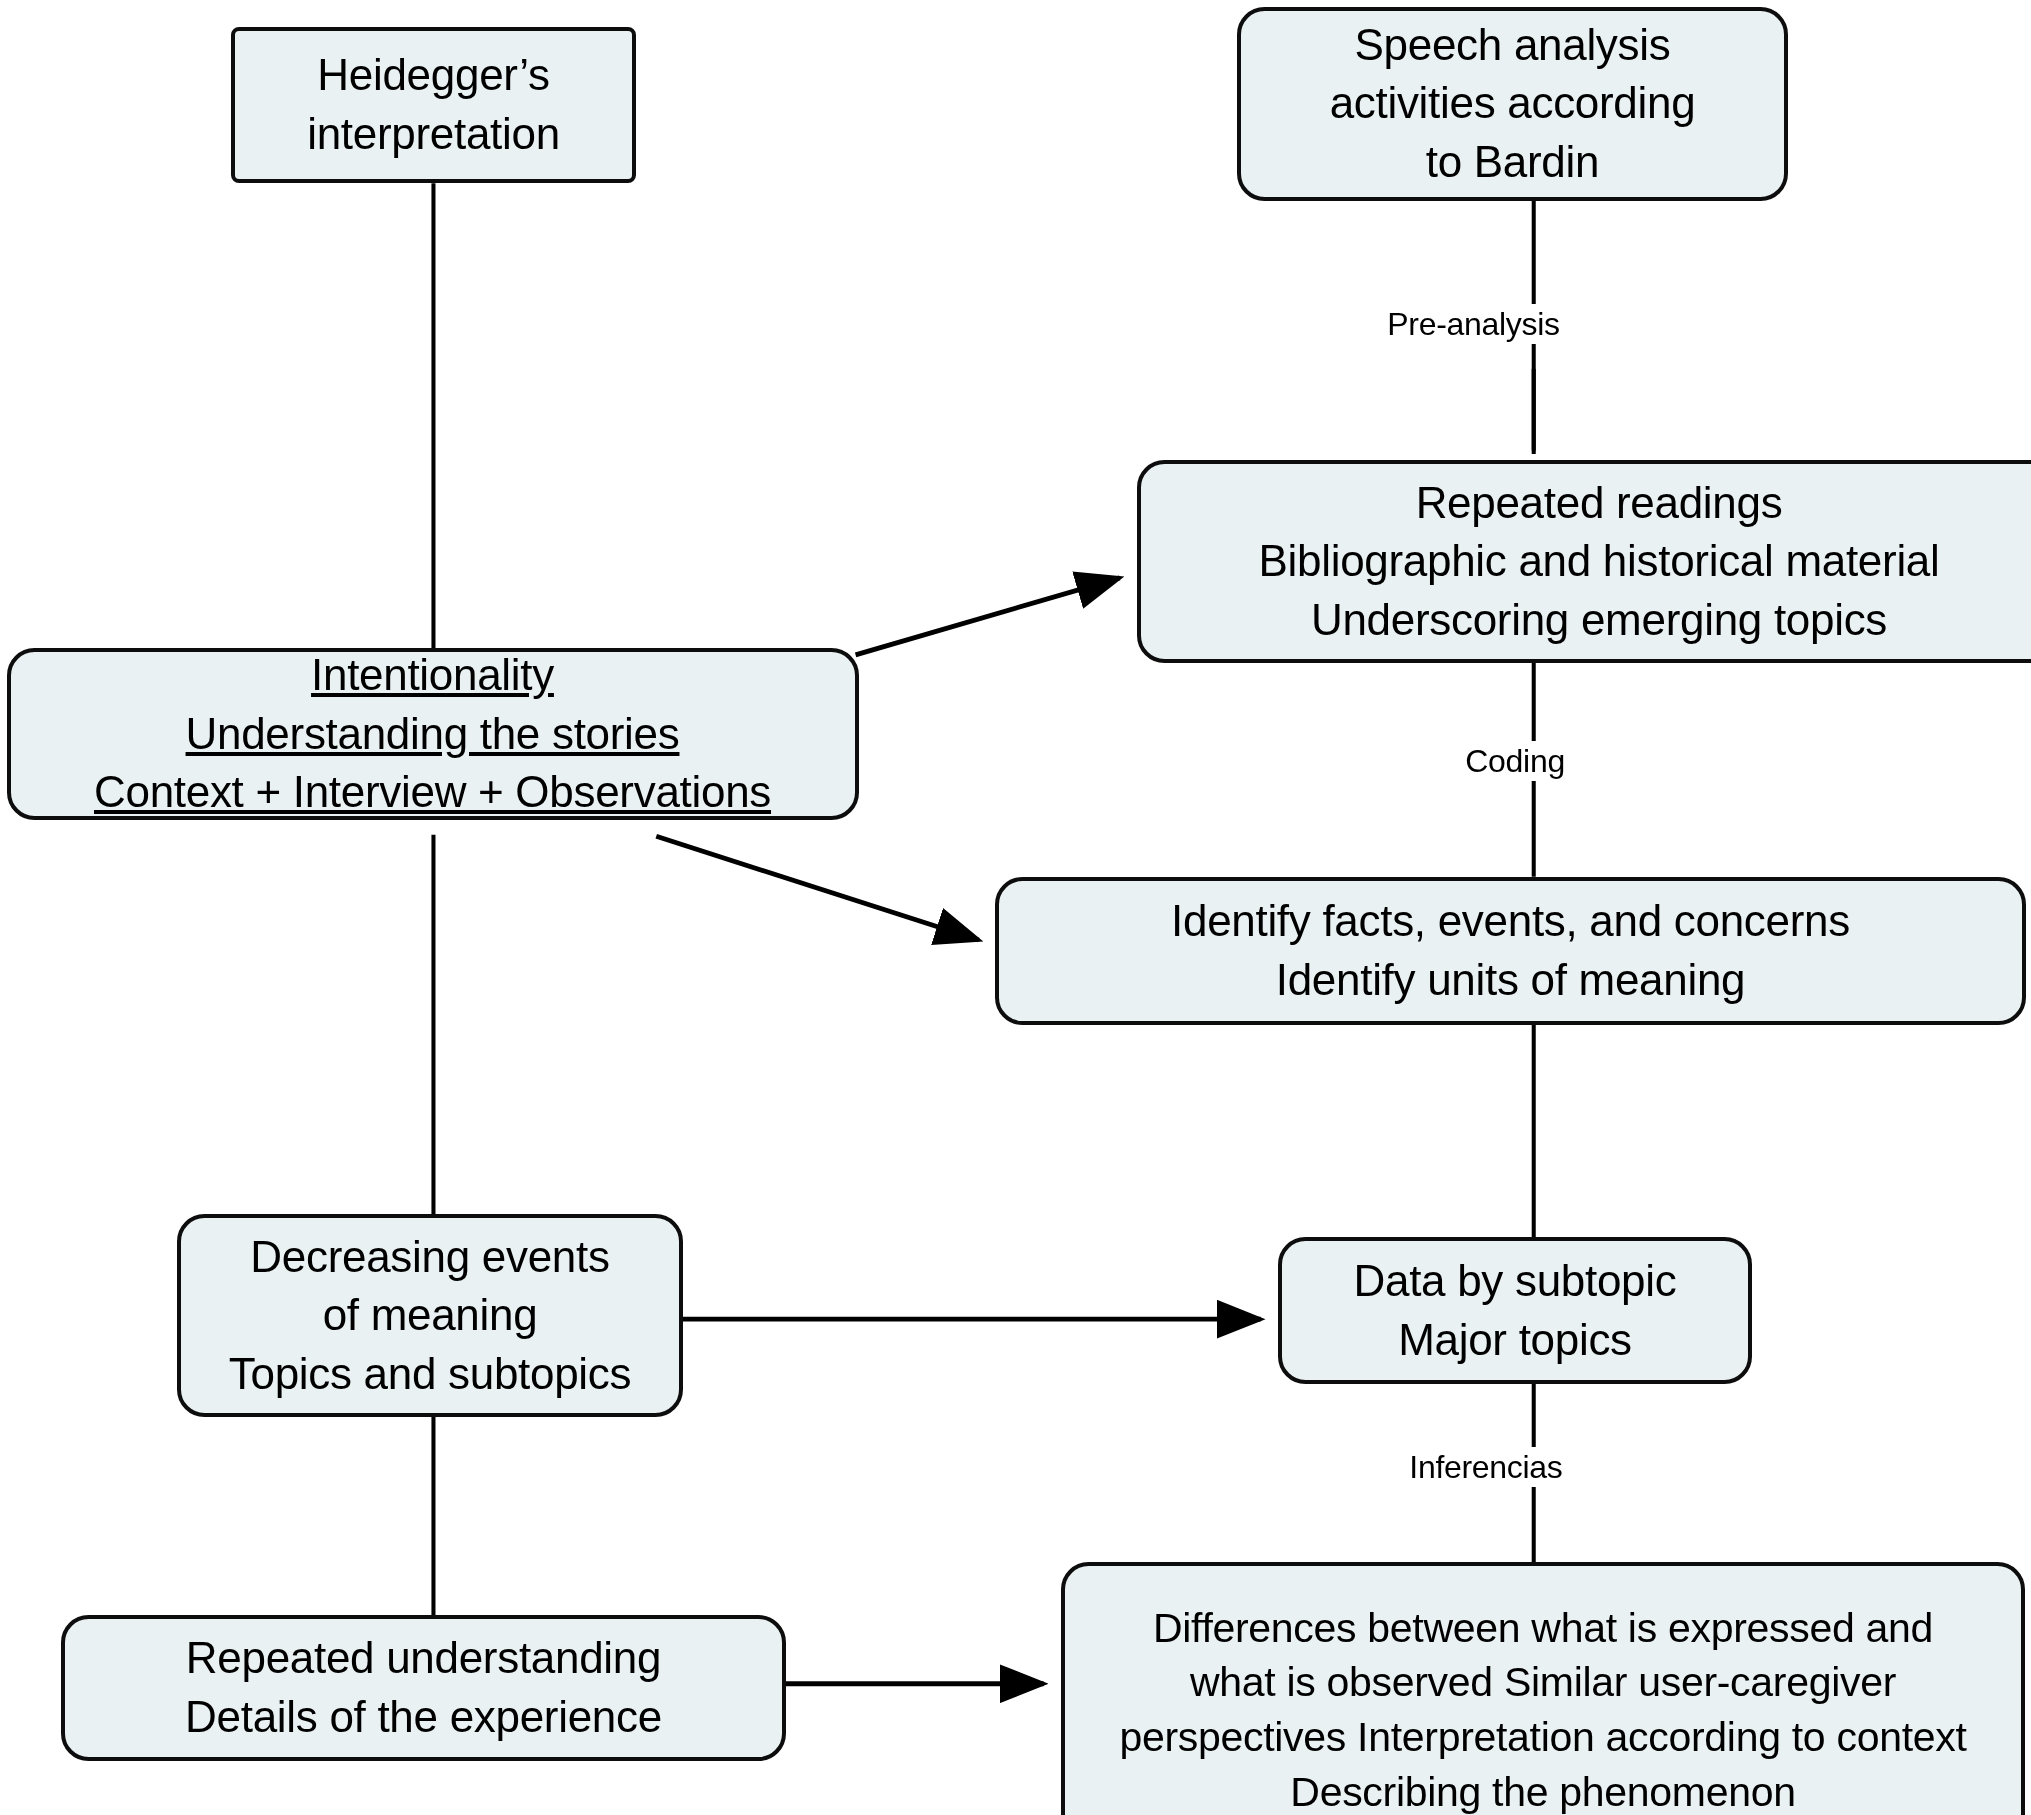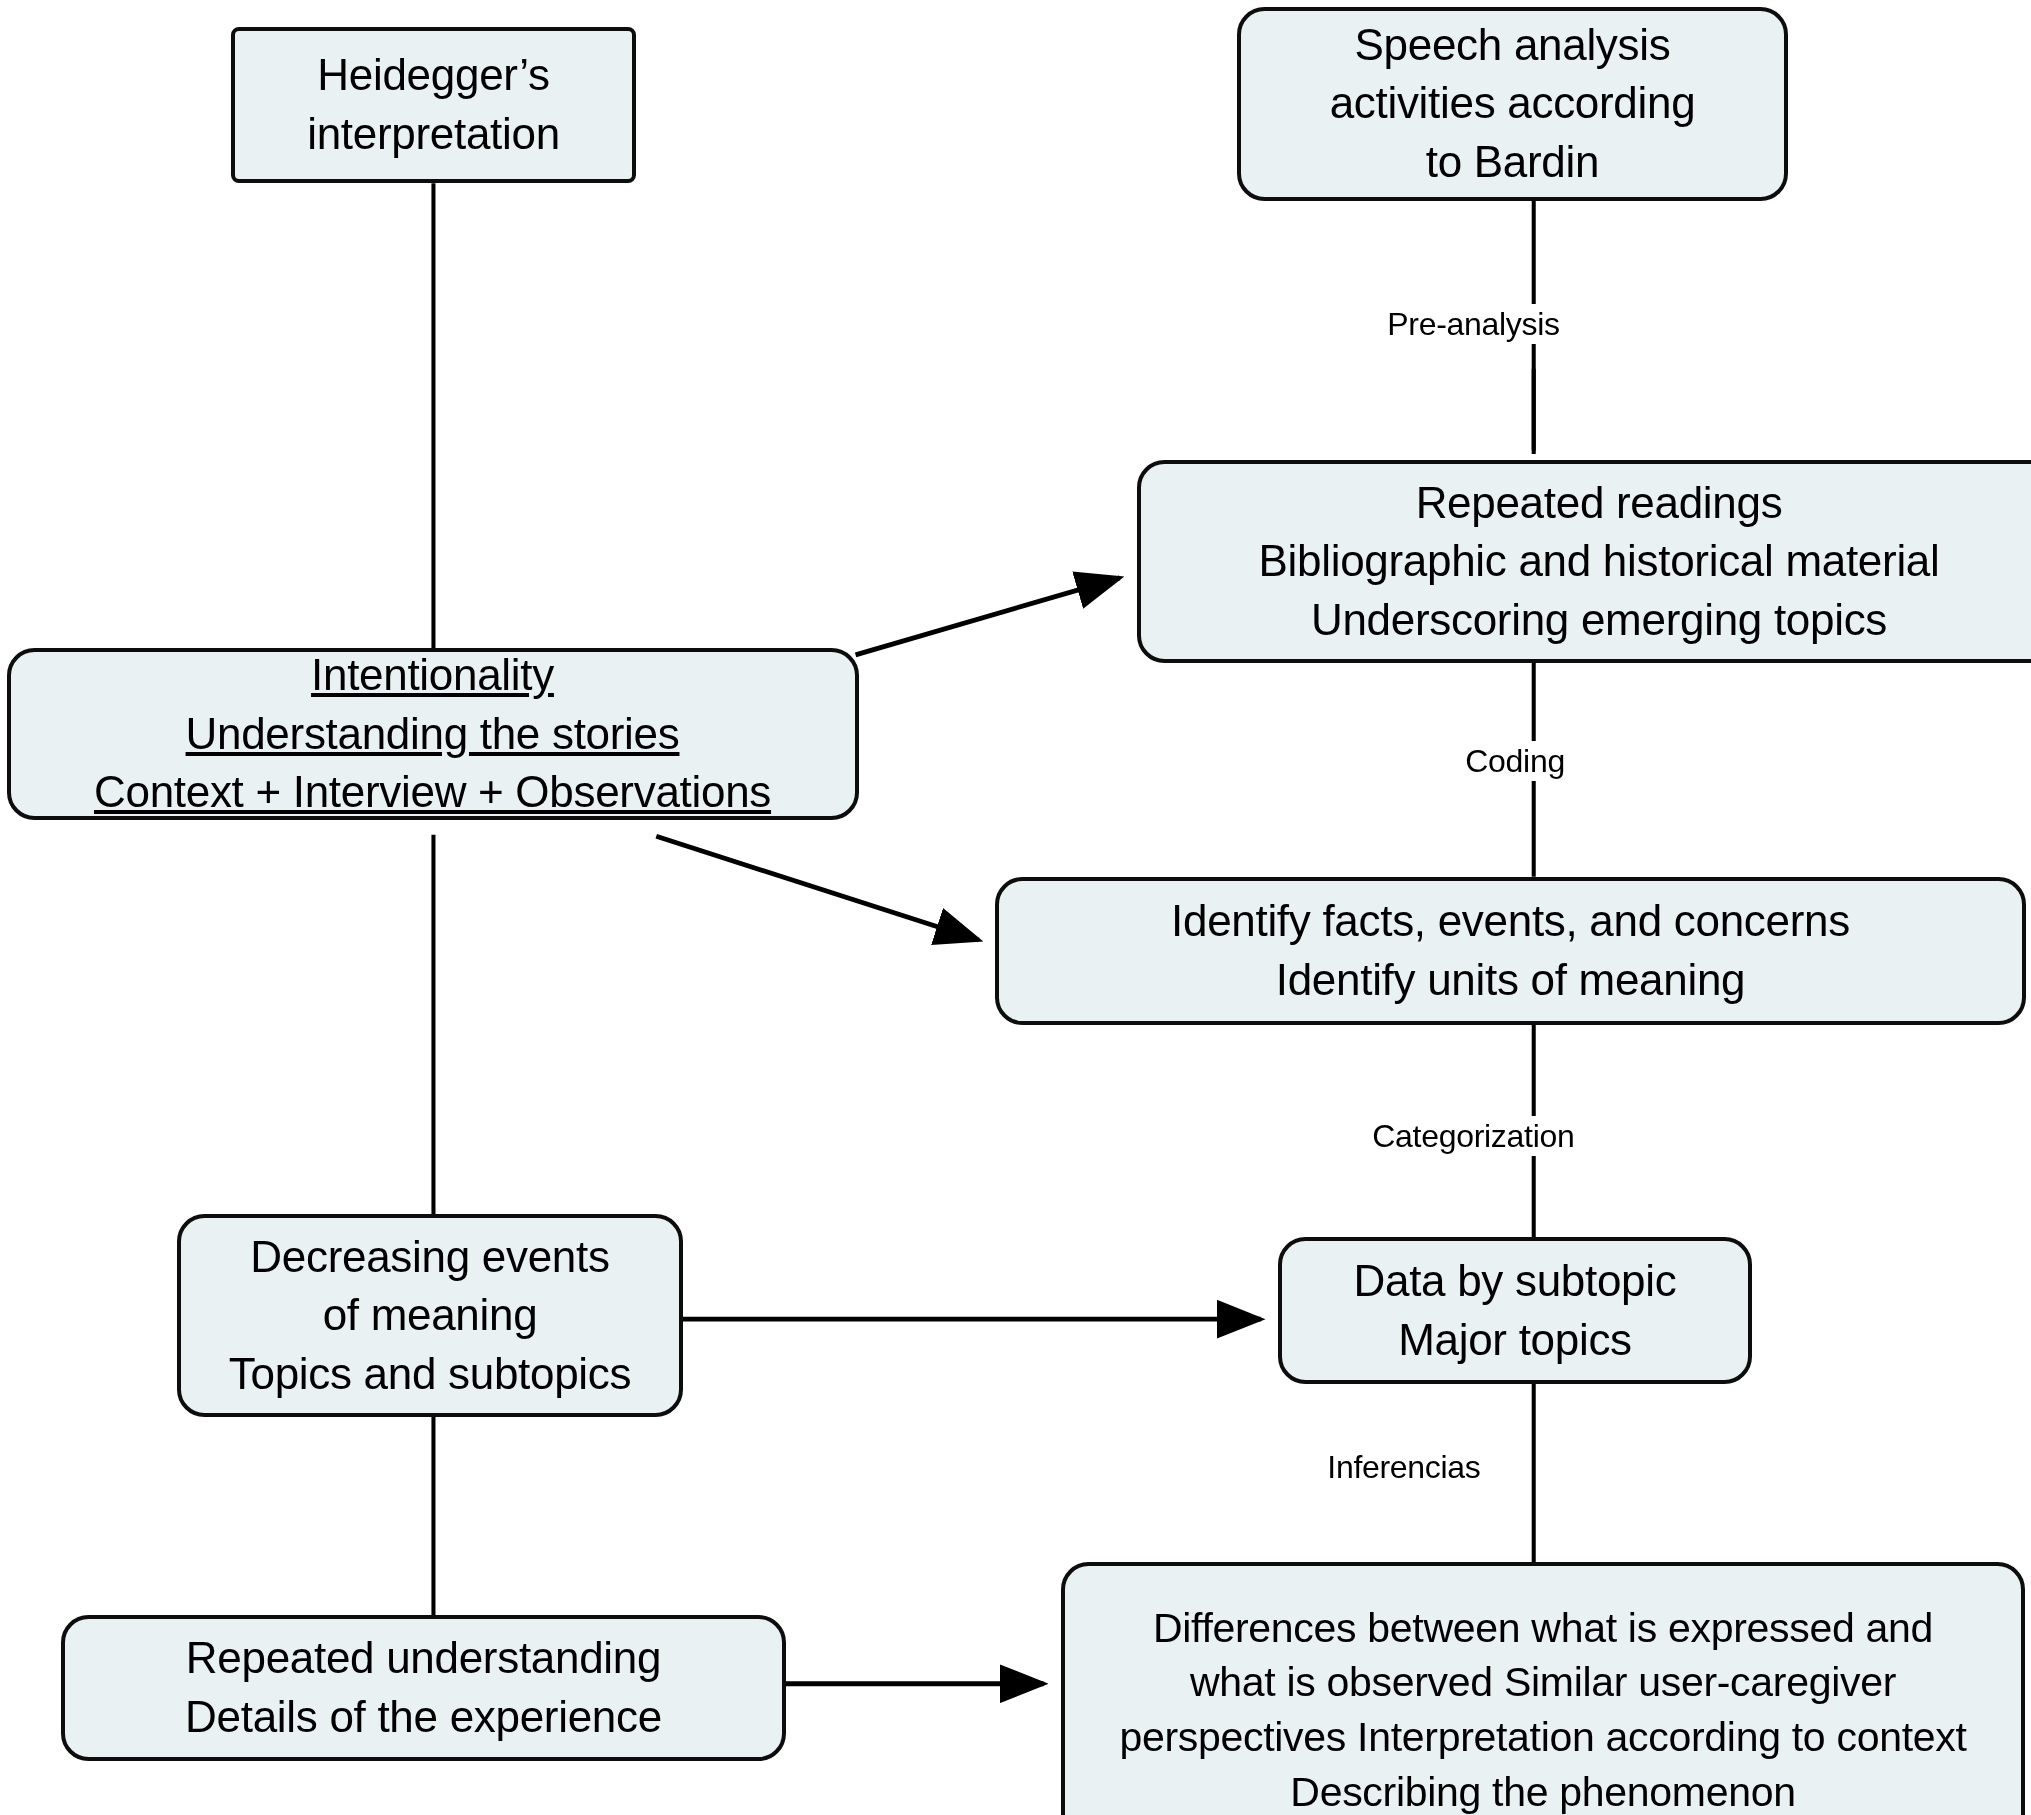--- a/index.html
+++ b/index.html
@@ -144,18 +144,17 @@
     <span class="line">Differences between what is expressed and</span>
     <span class="line">what is observed Similar user-caregiver</span>
     <span class="line">perspectives  Interpretation according to context</span>
     <span class="line">Describing the phenomenon</span>
   </div>
 
   <div class="edge-label" style="left:1376px; top:304px;">Pre-analysis</div>
 
   <div class="edge-label" style="left:1454px; top:741px;">Coding</div>
 
-  <div class="edge-label" style="left:1361px; top:1116px;">Categorization</div>
 
-  <div class="edge-label" style="left:1316px; top:1447px;">Inferencias</div>
+  <div class="edge-label" style="left:1398px; top:1447px;">Inferencias</div>
 
 </div>
 
 
 </body></html>

